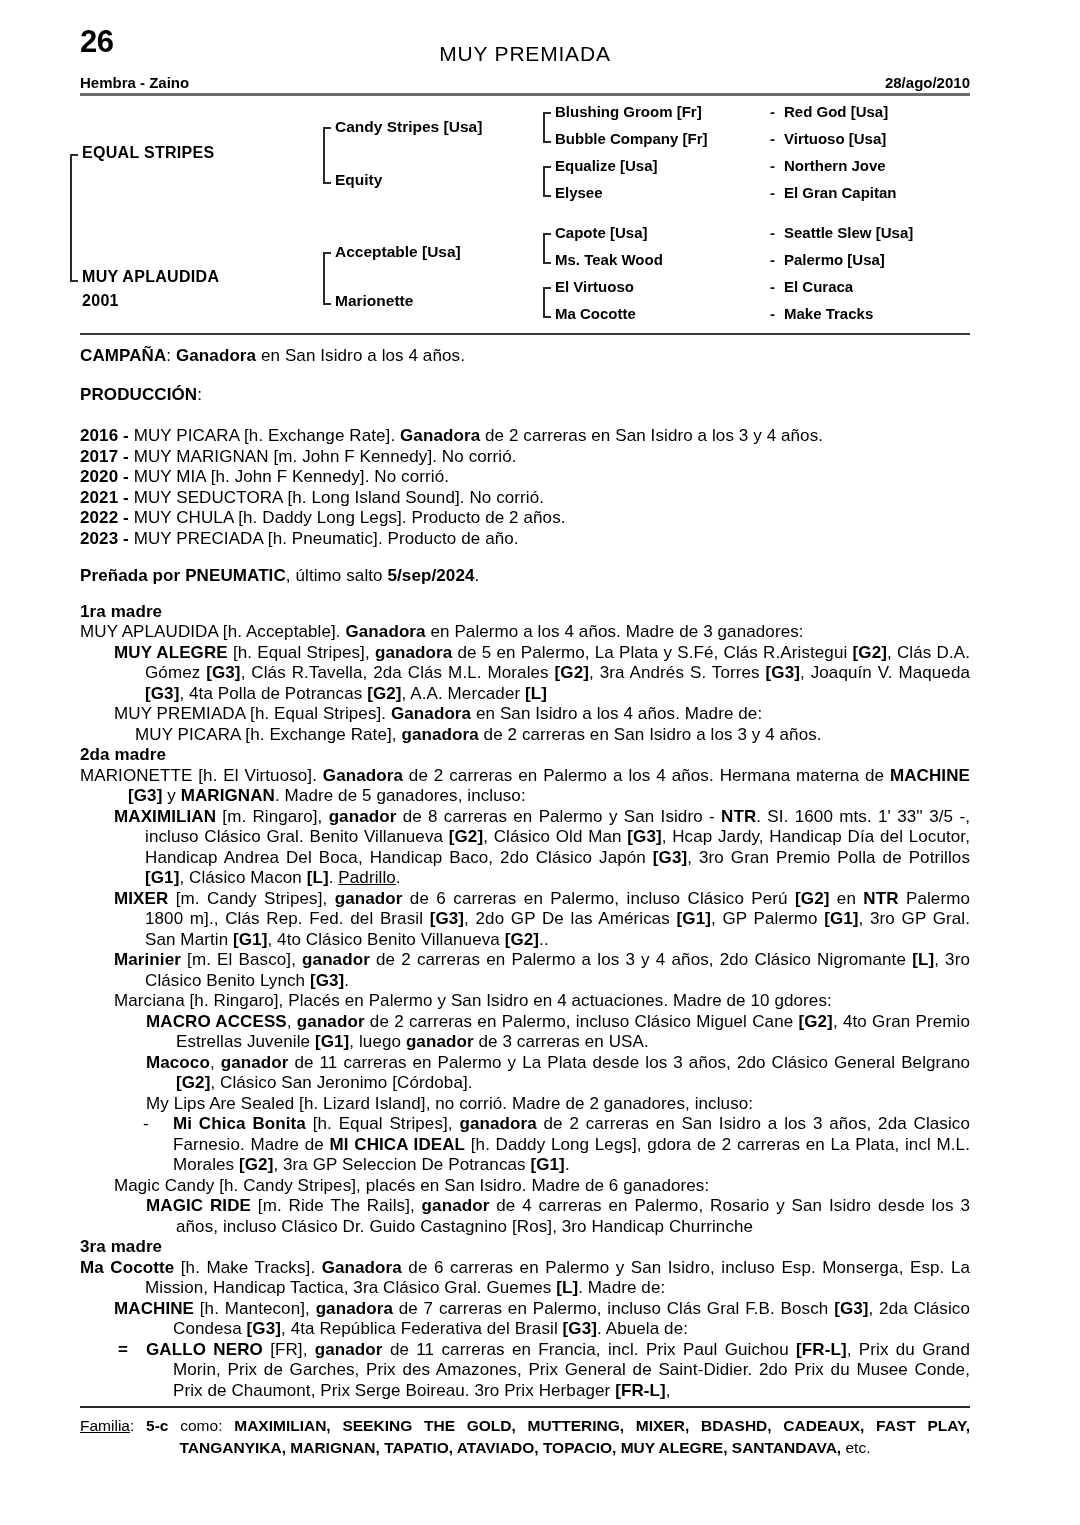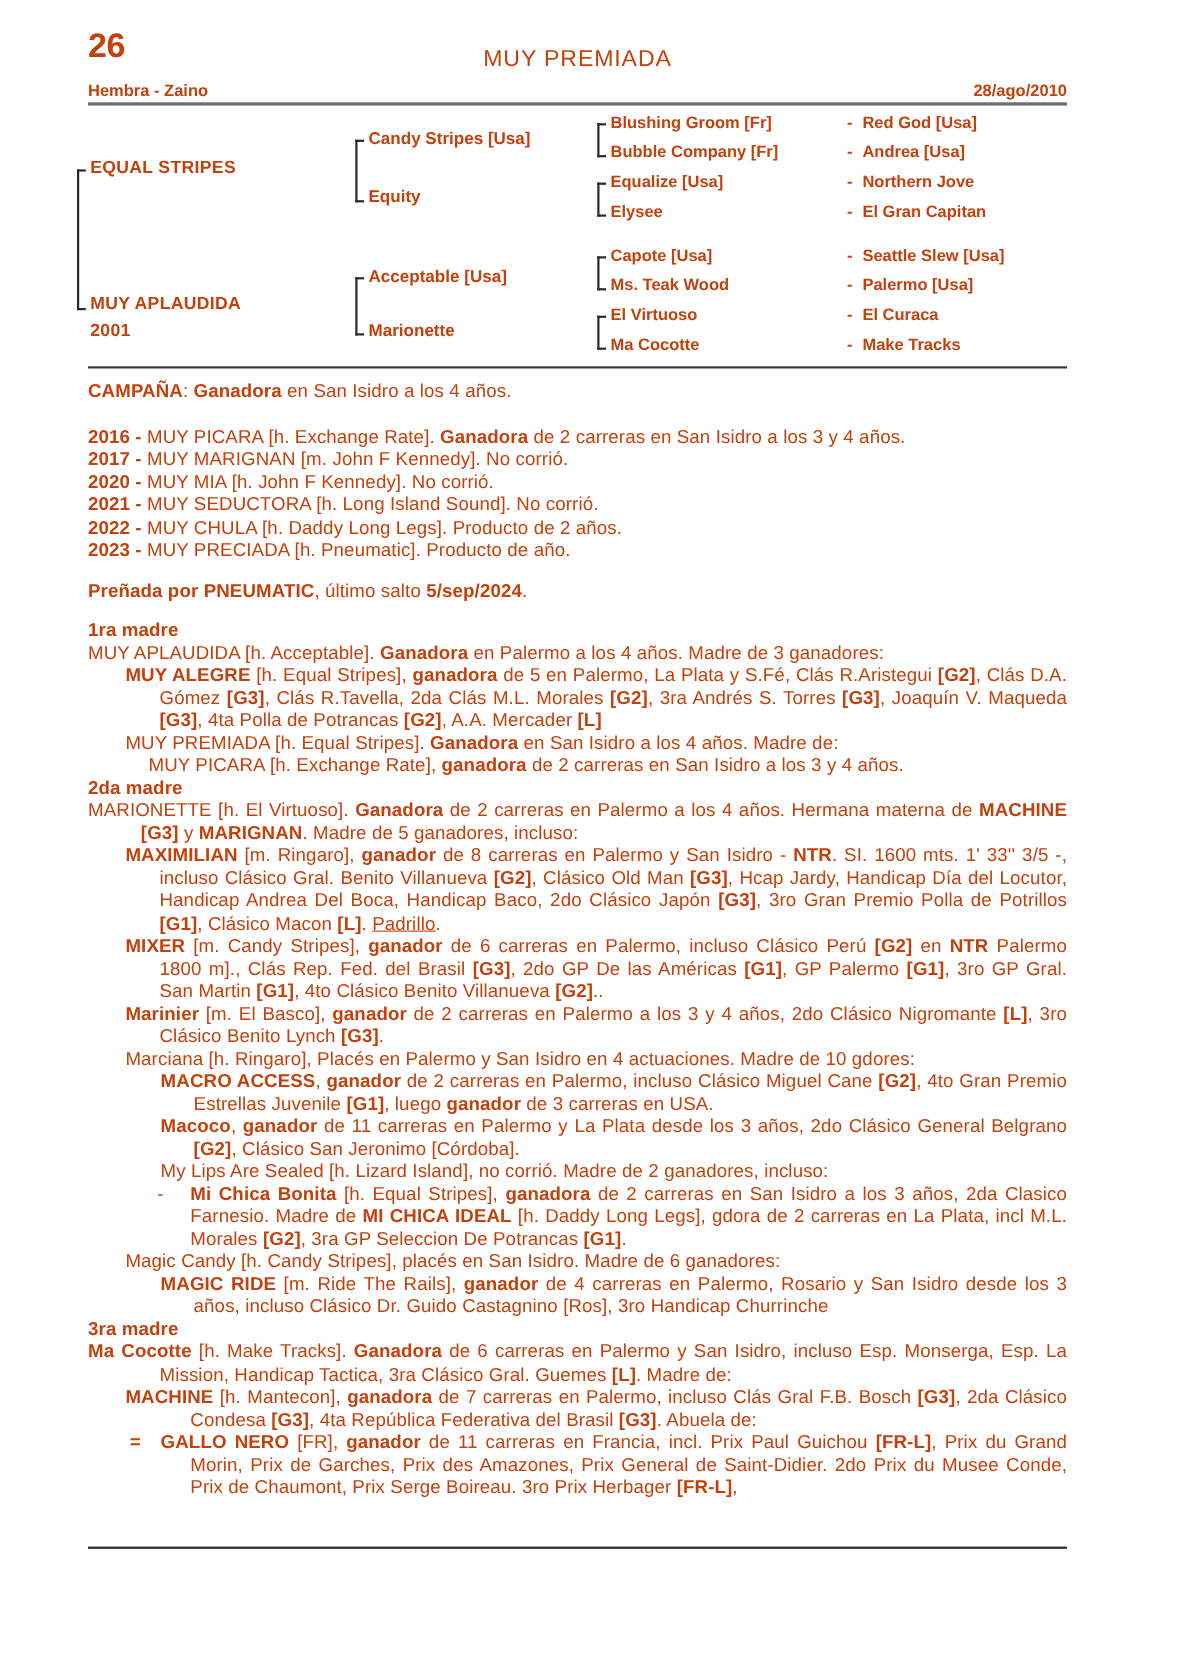--- a/index.html
+++ b/index.html
@@ -1,16 +1,16 @@
 <!DOCTYPE html>
 <html><head>
 <meta charset="utf-8">
 <style>
   html,body{margin:0;padding:0;background:#ffffff;}
-  .page{position:relative;width:1080px;height:1525px;background:#fff;color:#c2410c;
+  .page{position:relative;width:1080px;height:1525px;background:#fff;color:#000000;
         font-family:"Liberation Sans", sans-serif;overflow:hidden;}
   .b{font-weight:bold;}
   .u{text-decoration:underline;}
 
   
   .pageno{position:absolute;left:80px;top:24px;font-size:31px;font-weight:bold;letter-spacing:-0.5px;}
   .title{position:absolute;left:80px;top:42px;width:890px;text-align:center;font-size:21px;
          font-weight:normal;letter-spacing:0.8px;}
   .sexline{position:absolute;left:80px;top:74px;font-size:15px;font-weight:bold;}
   .dateline{position:absolute;left:80px;top:74px;width:890px;text-align:right;font-size:15px;font-weight:bold;}
@@ -86,32 +86,33 @@
     <div class="n g3" style="left:475px;top:126px">Capote [Usa]</div>
     <div class="n g3" style="left:475px;top:153px">Ms. Teak Wood</div>
     <div class="n g3" style="left:475px;top:180px">El Virtuoso</div>
     <div class="n g3" style="left:475px;top:207px">Ma Cocotte</div>
     <div class="br" style="left:463px;top:14px;height:27px"></div>
     <div class="br" style="left:463px;top:68px;height:27px"></div>
     <div class="br" style="left:463px;top:135px;height:27px"></div>
     <div class="br" style="left:463px;top:189px;height:27px"></div>
 
     <div class="n g4" style="left:690px;top:5px"><span class="g4dash">-</span><span>Red God [Usa]</span></div>
-    <div class="n g4" style="left:690px;top:32px"><span class="g4dash">-</span><span>Andrea [Usa]</span></div>
+    <div class="n g4" style="left:690px;top:32px"><span class="g4dash">-</span><span>Virtuoso [Usa]</span></div>
     <div class="n g4" style="left:690px;top:59px"><span class="g4dash">-</span><span>Northern Jove</span></div>
     <div class="n g4" style="left:690px;top:86px"><span class="g4dash">-</span><span>El Gran Capitan</span></div>
     <div class="n g4" style="left:690px;top:126px"><span class="g4dash">-</span><span>Seattle Slew [Usa]</span></div>
     <div class="n g4" style="left:690px;top:153px"><span class="g4dash">-</span><span>Palermo [Usa]</span></div>
     <div class="n g4" style="left:690px;top:180px"><span class="g4dash">-</span><span>El Curaca</span></div>
     <div class="n g4" style="left:690px;top:207px"><span class="g4dash">-</span><span>Make Tracks</span></div>
   </div>
   <div class="rule-ped"></div>
 
   <div class="content">
     <p class="line campaign"><span class="b">CAMPAÑA</span><span>: </span><span class="b">Ganadora</span><span> en San Isidro a los 4 años.</span></p>
+    <p class="line prod-h"><span class="b">PRODUCCIÓN</span><span>:</span></p>
     <div class="prod-list">
         <div class="line"><span class="b">2016 -</span><span> MUY PICARA [h. Exchange Rate]. </span><span class="b">Ganadora</span><span> de 2 carreras en San Isidro a los 3 y 4 años.</span></div>
         <div class="line"><span class="b">2017 -</span><span> MUY MARIGNAN [m. John F Kennedy]. No corrió.</span></div>
         <div class="line"><span class="b">2020 -</span><span> MUY MIA [h. John F Kennedy]. No corrió.</span></div>
         <div class="line"><span class="b">2021 -</span><span> MUY SEDUCTORA [h. Long Island Sound]. No corrió.</span></div>
         <div class="line"><span class="b">2022 -</span><span> MUY CHULA [h. Daddy Long Legs]. Producto de 2 años.</span></div>
         <div class="line"><span class="b">2023 -</span><span> MUY PRECIADA [h. Pneumatic]. Producto de año.</span></div>
       </div>
     <p class="line pregnant"><span class="b">Preñada por </span><span class="b">PNEUMATIC</span><span>, último salto </span><span class="b">5/sep/2024</span><span>.</span></p>
     <div class="mares">
@@ -134,15 +135,16 @@
         <p class="para l2"><span class="b">MAGIC RIDE</span><span> [m. Ride The Rails], </span><span class="b">ganador</span><span> de 4 carreras en Palermo, Rosario y San Isidro desde los 3 años, incluso Clásico Dr. Guido Castagnino [Ros], 3ro Handicap Churrinche</span></p>
         <div class="mare-h">3ra madre</div>
         <p class="para l0"><span class="b">Ma Cocotte</span><span> [h. Make Tracks]. </span><span class="b">Ganadora</span><span> de 6 carreras en Palermo y San Isidro, incluso Esp. Monserga, Esp. La Mission, Handicap Tactica, 3ra Clásico Gral. Guemes </span><span class="b">[L]</span><span>. Madre de:</span></p>
         <p class="para l1b"><span class="b">MACHINE</span><span> [h. Mantecon], </span><span class="b">ganadora</span><span> de 7 carreras en Palermo, incluso Clás Gral F.B. Bosch </span><span class="b">[G3]</span><span>, 2da Clásico Condesa </span><span class="b">[G3]</span><span>, 4ta República Federativa del Brasil </span><span class="b">[G3]</span><span>. Abuela de:</span></p>
         <p class="para eq"><span class="marker">=</span><span class="b">GALLO NERO</span><span> [FR], </span><span class="b">ganador</span><span> de 11 carreras en Francia, incl. Prix Paul Guichou </span><span class="b">[FR-L]</span><span>, Prix du Grand Morin, Prix de Garches, Prix des Amazones, Prix General de Saint-Didier. 2do Prix du Musee Conde, Prix de Chaumont, Prix Serge Boireau. 3ro Prix Herbager </span><span class="b">[FR-L]</span><span>,</span></p>
       </div>
   </div>
 
   <div class="footer">
     <div class="rule-foot"></div>
+    <p class="family"><span class="u">Familia</span><span>: </span><span class="b">5-c</span><span> como: </span><span class="b">MAXIMILIAN, SEEKING THE GOLD, MUTTERING, MIXER, BDASHD, CADEAUX, FAST PLAY, TANGANYIKA, MARIGNAN, TAPATIO, ATAVIADO, TOPACIO, MUY ALEGRE, SANTANDAVA,</span><span> etc.</span></p>
   </div>
 
 </div>
 
 </body></html>

